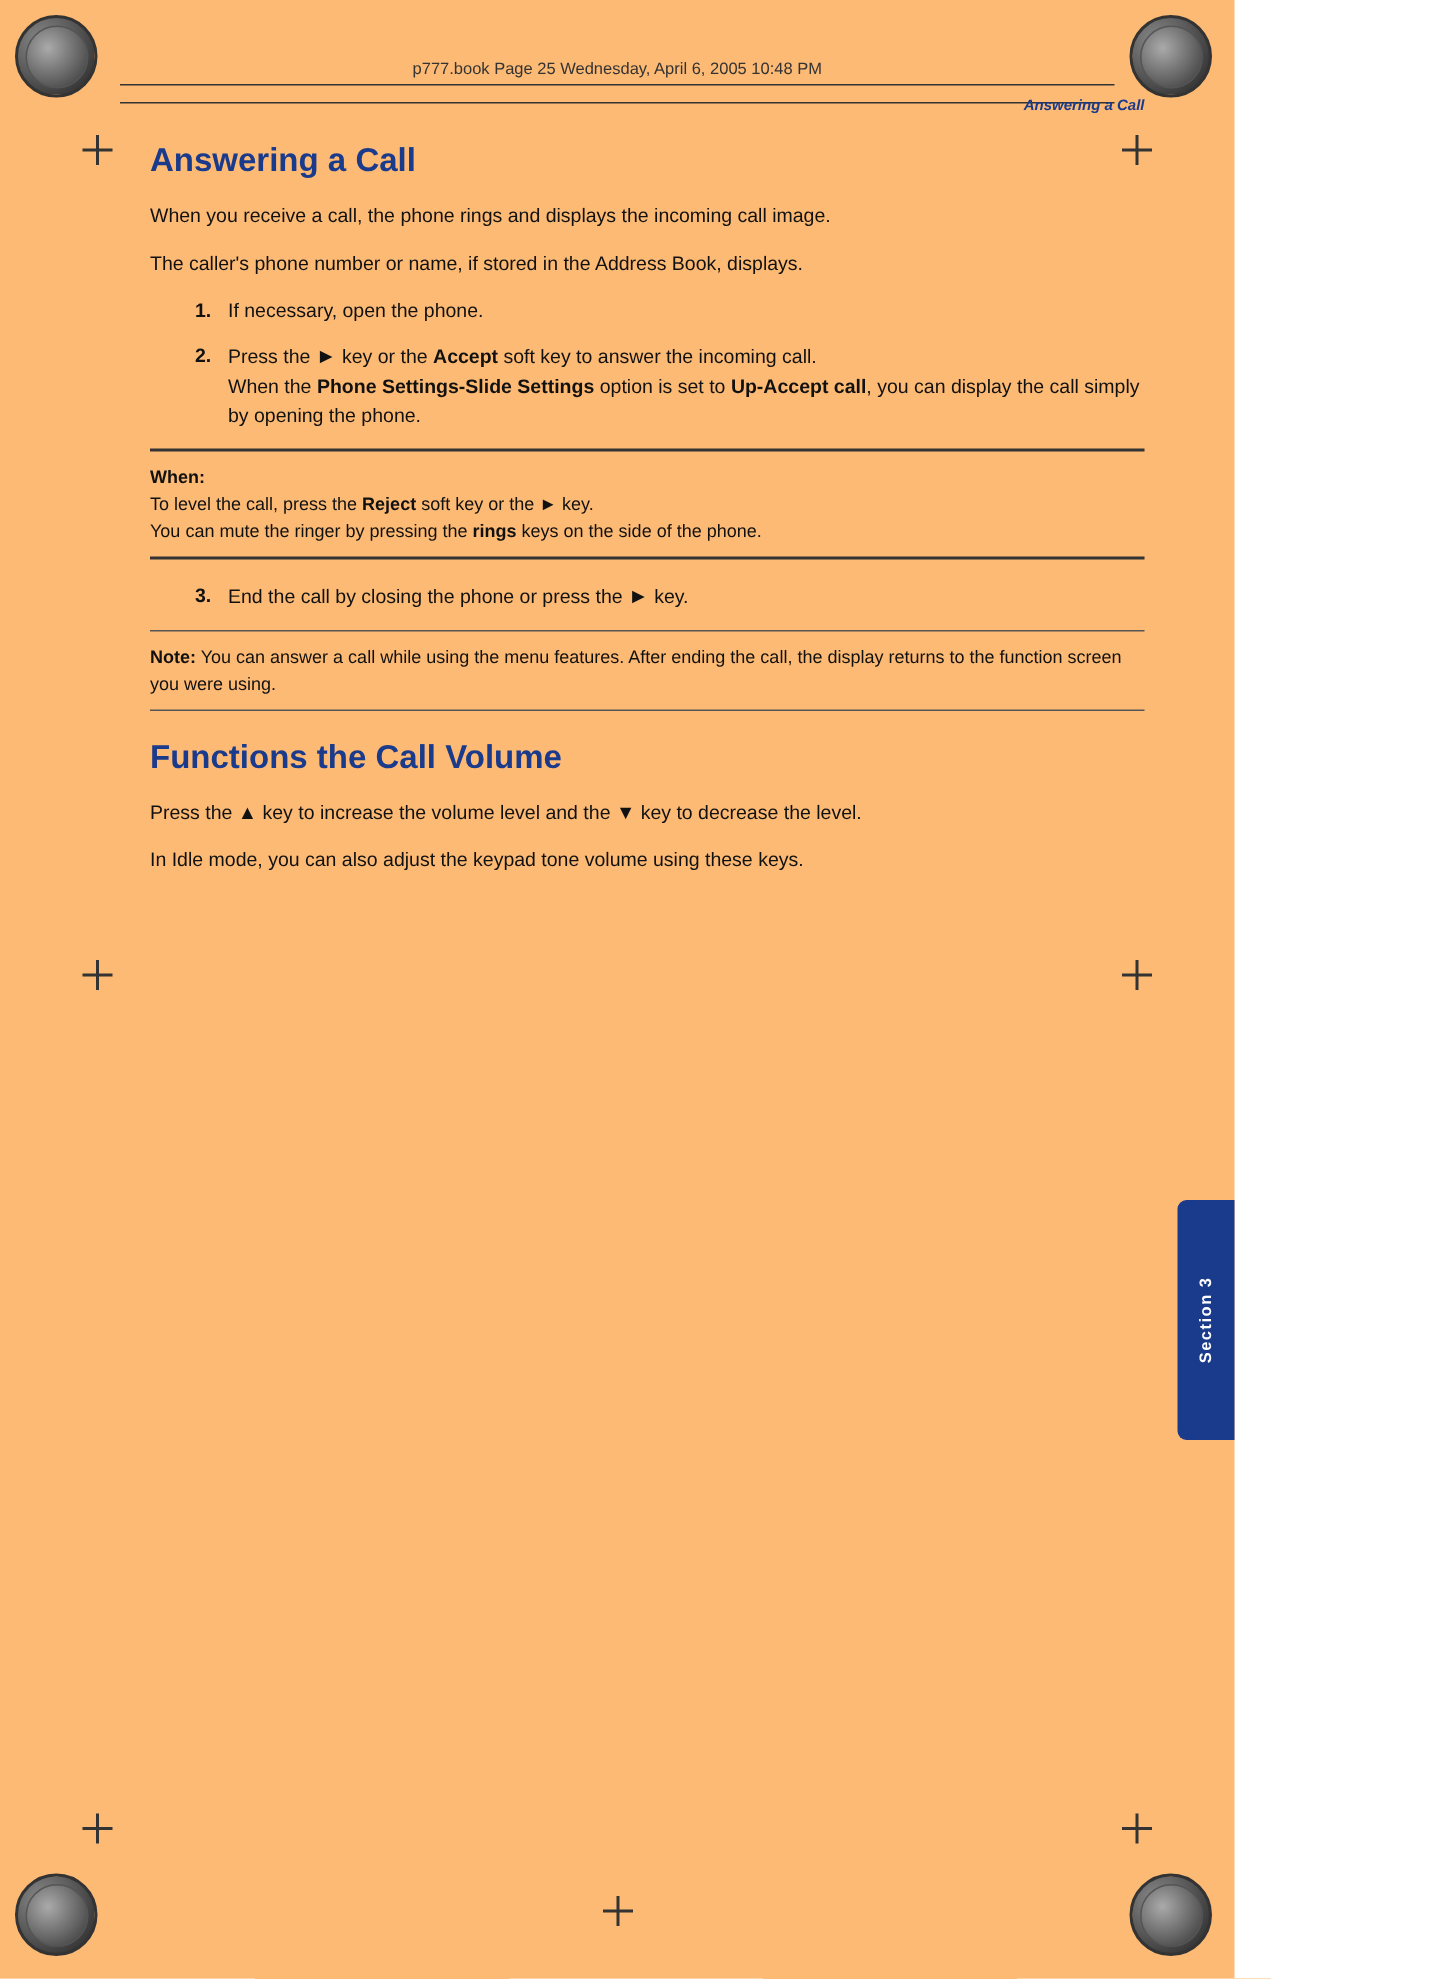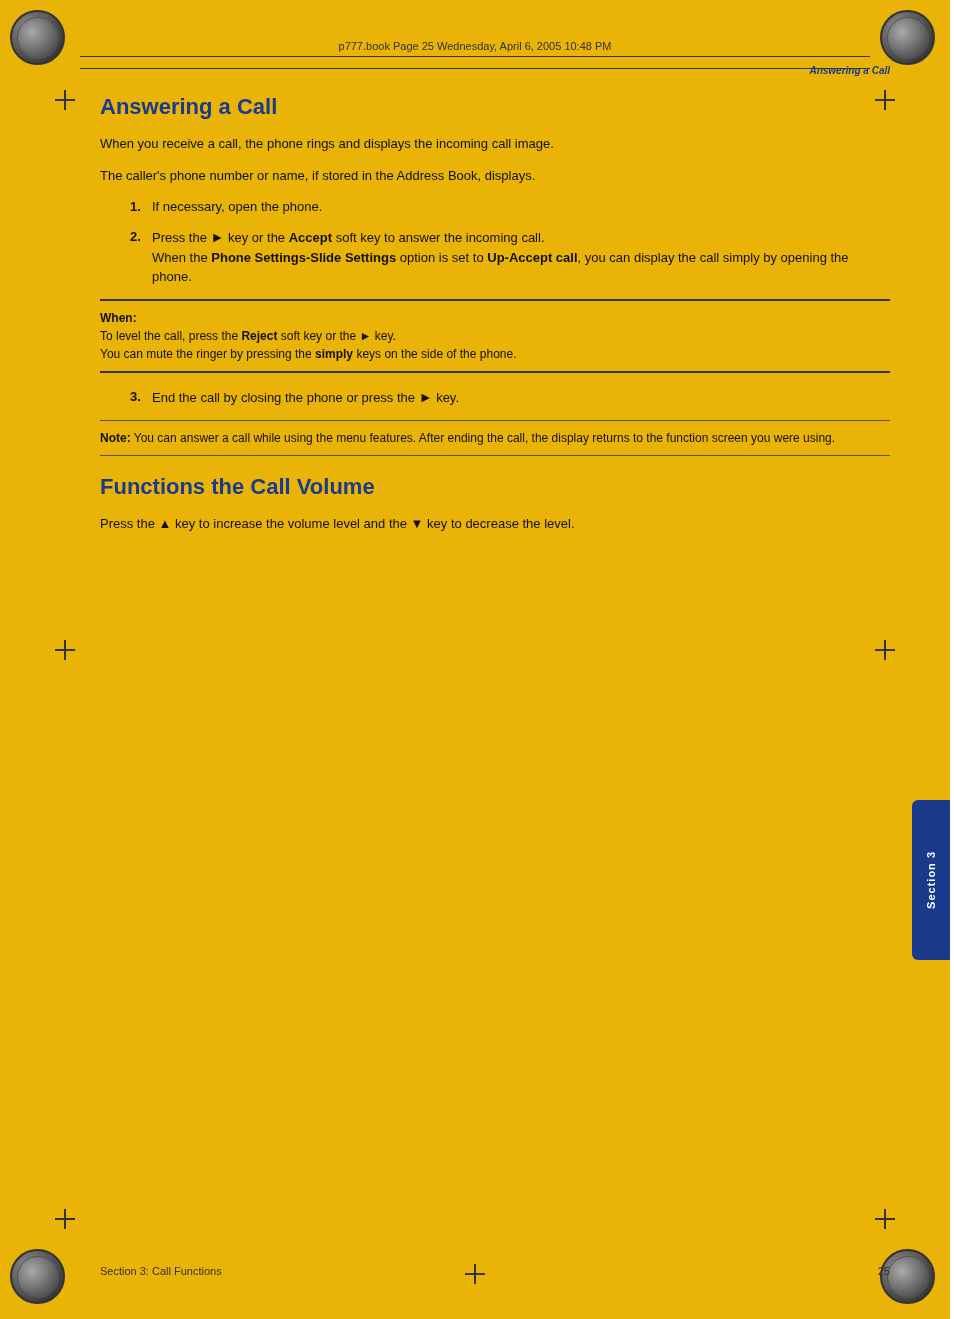--- a/index.html
+++ b/index.html
@@ -11,23 +11,23 @@
     body {
       width: 954px;
       height: 1319px;
       background: #ffffff;
       font-family: Georgia, 'Times New Roman', serif;
       position: relative;
       overflow: hidden;
     }
 
     .page-container {
-      width: 950px;
+      width: 823px;
       height: 1319px;
-      background: #eab308;
+      background: #fdba74;
       position: relative;
     }
 
     
     .corner-decoration {
       position: absolute;
       width: 60px;
       height: 60px;
     }
 
@@ -309,21 +309,21 @@
             <br>
             <span>When the </span><span class="bold-text">Phone Settings-Slide Settings</span><span> option is set to </span><span class="bold-text">Up-Accept call</span><span>,  you can display the call simply by opening the phone.</span>
           </span>
         </div>
 
       </div>
 
       <div class="note-box">
         <span class="note-label">When:</span><br>
         <span>To level the call, press the </span><span class="bold-text">Reject</span><span> soft key or the </span><span style="font-size:12px;">►</span><span> key.</span><br>
-        <span>You can mute the ringer by pressing the </span><span class="bold-text">simply</span><span> keys on the side of the phone.</span>
+        <span>You can mute the ringer by pressing the </span><span class="bold-text">rings</span><span> keys on the side of the phone.</span>
       </div>
 
       <div class="numbered-list">
         <div class="list-item">
           <span class="list-number">3.</span>
           <span class="list-content">
             <span>End the call by closing the phone or press the </span><span style="font-size:14px;">►</span><span> key.</span>
           </span>
         </div>
       </div>
@@ -335,22 +335,19 @@
     </div>
 
     <div style="margin-top: 18px;">
       <div class="main-heading">Functions the Call Volume</div>
 
 
       <div class="body-text">
         <span>Press the </span><span>▲</span><span> key to increase the volume level and the </span><span>▼</span><span> key to decrease the level.</span>
       </div>
 
+      <div class="body-text">In Idle mode, you can also adjust the keypad tone volume using these keys.</div>
     </div>
 
   </div>
 
-  <div class="footer">
-    <span class="footer-section-label">Section 3: Call Functions</span>
-    <span class="footer-page-num">25</span>
-  </div>
 
 </div>
 
 </body></html>

